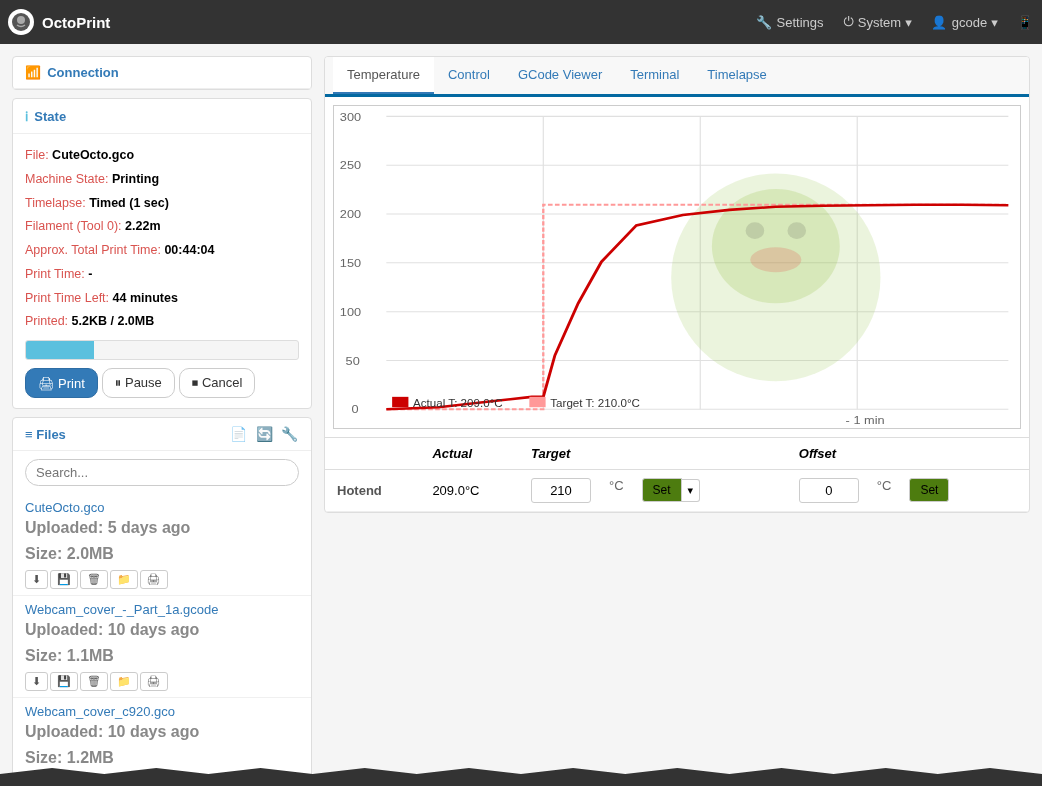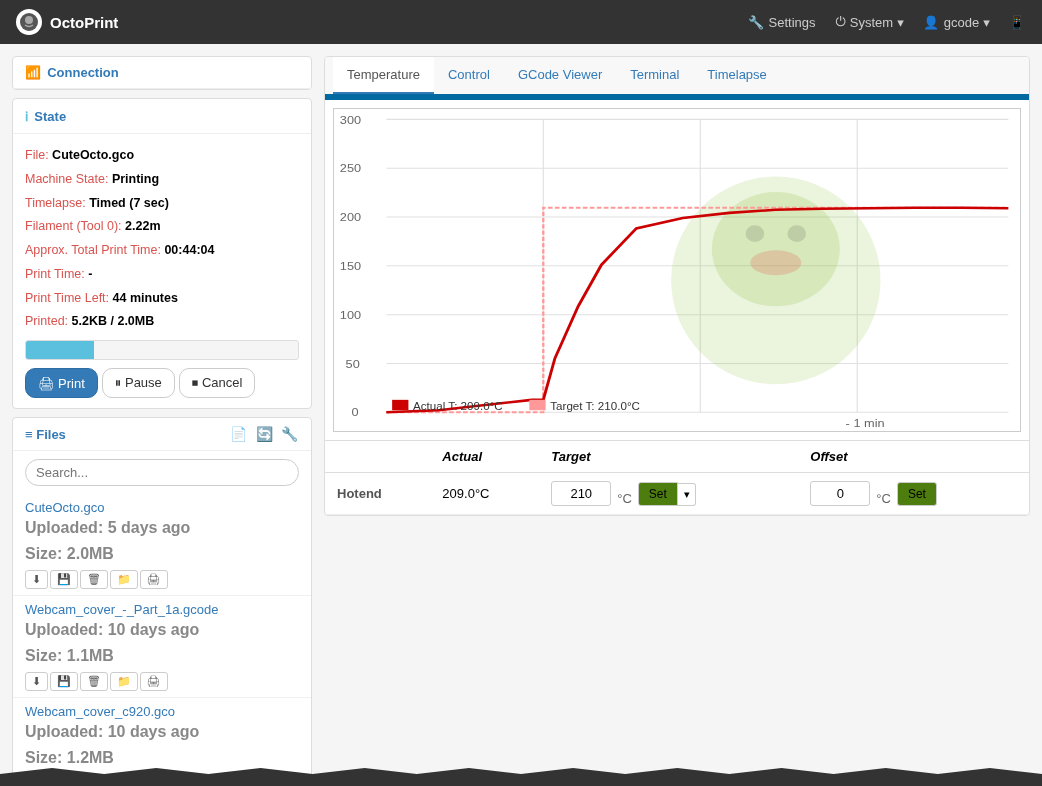--- a/index.html
+++ b/index.html
@@ -5,21 +5,21 @@
     * { box-sizing: border-box; margin: 0; padding: 0; }
     body { font-family: Arial, sans-serif; font-size: 13px; background: #f5f5f5; }
 
     
     .navbar {
       background: #333;
       color: #fff;
       height: 44px;
       display: flex;
       align-items: center;
-      padding: 0 16px;
+      padding: 0 8px;
       gap: 16px;
     }
     .navbar-brand {
       display: flex;
       align-items: center;
       gap: 8px;
       color: #fff;
       font-size: 15px;
       font-weight: bold;
     }
@@ -212,21 +212,21 @@
     }
 
     .tabs-container {
       background: #fff;
       border: 1px solid #ddd;
       border-radius: 4px;
       overflow: hidden;
     }
     .tabs-nav {
       display: flex;
-      border-bottom: 6px solid #0369a1;
+      border-bottom: 3px solid #0369a1;
       background: #f8f8f8;
       padding: 0 8px;
     }
     .tab-item {
       padding: 10px 14px;
       font-size: 13px;
       color: #337ab7;
       cursor: pointer;
       border-bottom: 2px solid transparent;
       text-decoration: none;
@@ -309,22 +309,22 @@
       border-left: none;
       border-radius: 0 3px 3px 0;
       cursor: pointer;
       font-size: 11px;
     }
     .btn-set-main {
       border-radius: 3px 0 0 3px;
     }
     .input-group-inline {
       display: inline-flex;
-      align-items: flex-end;
-      gap: 4px;
+      align-items: flex-start;
+      gap: 16px;
     }
     .input-btn-group {
       display: inline-flex;
       align-items: center;
     }
 
     
     .bottom-wave {
       position: fixed;
       bottom: 0;
@@ -391,21 +391,21 @@
           <div>
             <span class="label red">File:</span>
             <span class="value">CuteOcto.gco</span>
           </div>
           <div>
             <span class="label red">Machine State:</span>
             <span class="value">Printing</span>
           </div>
           <div>
             <span class="label red">Timelapse:</span>
-            <span class="value">Timed (7 sec)</span>
+            <span class="value">Timed (1 sec)</span>
           </div>
           <div>
             <span class="label red">Filament (Tool 0):</span>
             <span class="value">2.22m</span>
           </div>
           <div>
             <span class="label red">Approx. Total Print Time:</span>
             <span class="value">00:44:04</span>
           </div>
           <div>

